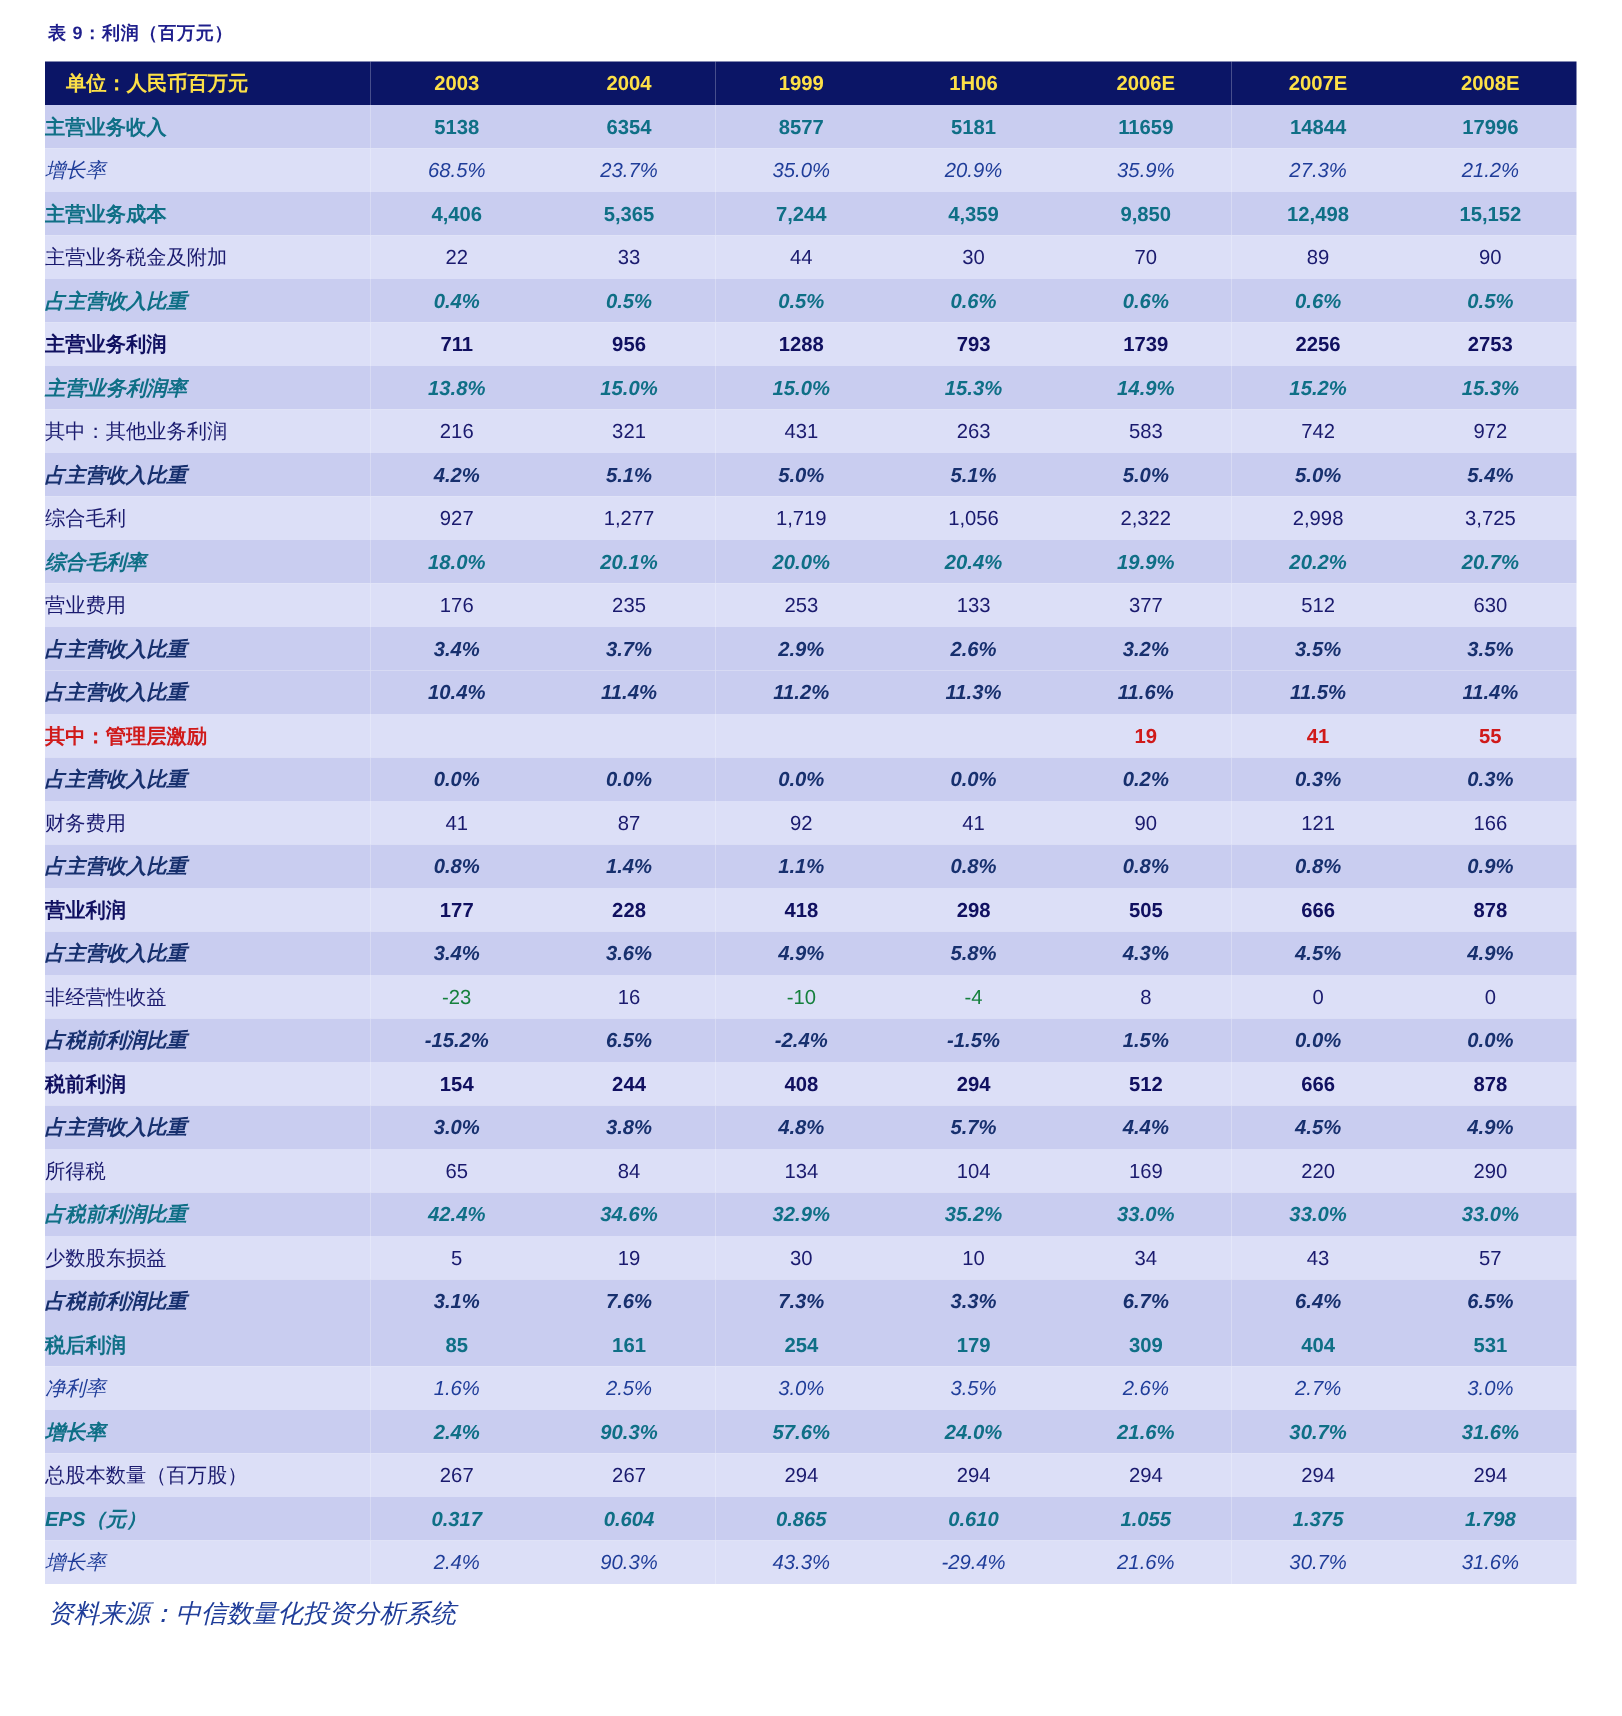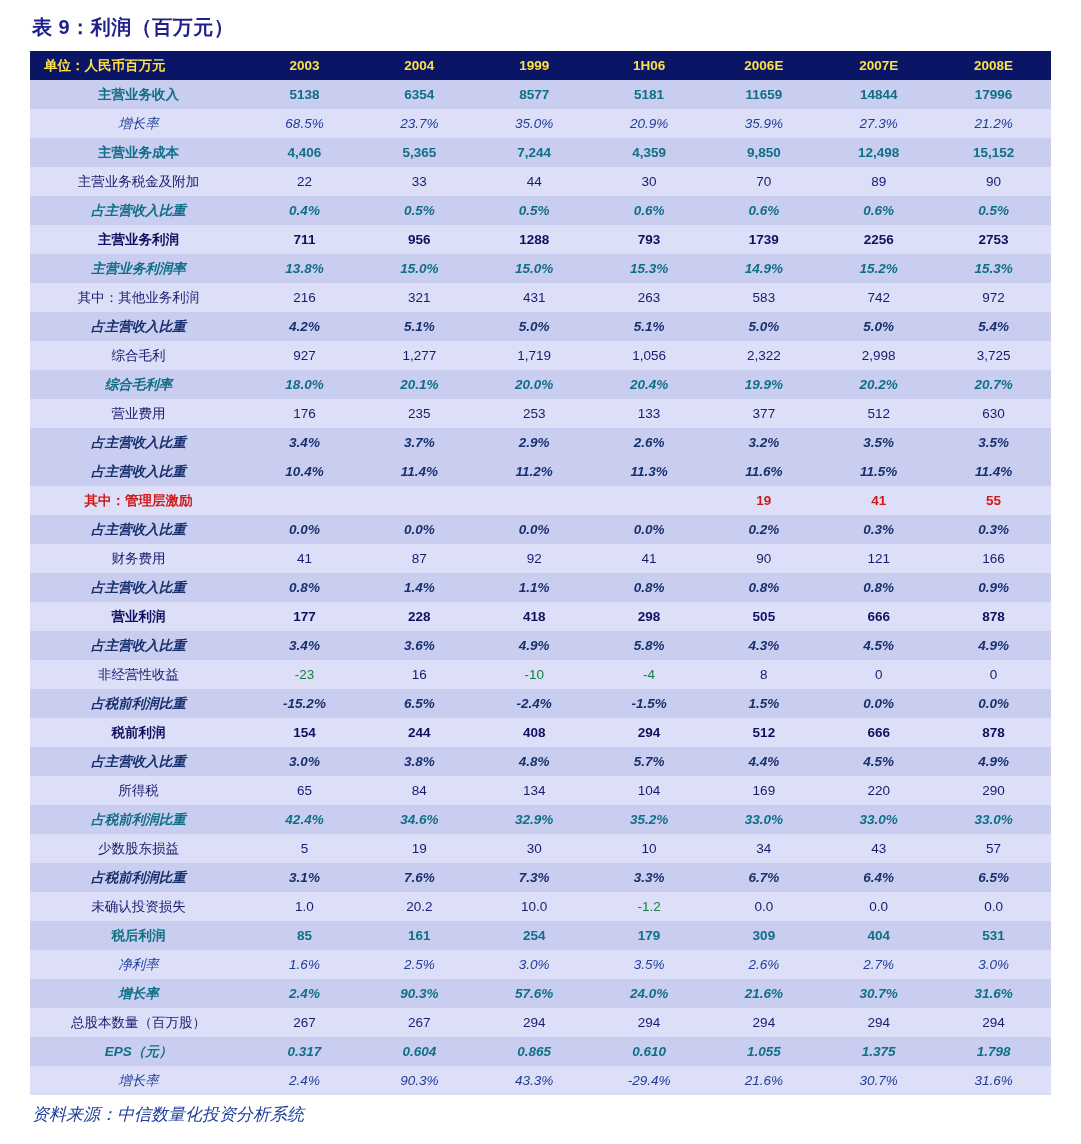--- a/index.html
+++ b/index.html
@@ -15,21 +15,21 @@
     overflow: hidden;
   }
   .page {
     position: relative;
     width: 1081px;
     height: 1144px;
     box-sizing: border-box;
     padding: 14px 30px 0 30px;
   }
   .table-title {
-    font-size: 20px;
+    font-size: 12px;
     font-weight: bold;
     color: #1f1f8c;
     letter-spacing: 0.5px;
     margin: 0 0 10px 2px;
   }
   table.fin {
     border-collapse: collapse;
     width: 1021px;
     table-layout: fixed;
   }
@@ -51,21 +51,21 @@
     height: 30px;
   }
   thead th.label-head {
     text-align: left;
     padding-left: 14px;
   }
   thead th.num-head {
     text-align: center;
   }
   td.label {
-    text-align: center;
+    text-align: left;
     padding-left: 14px;
   }
   td.num {
     text-align: center;
   }
   
   tr.band-dark td { background: #c9cdf0; }
   tr.band-light td { background: #dcdff7; }
 
   
@@ -390,30 +390,20 @@
         <tr class="band-dark">
           <td class="label sty-bolditalic">占税前利润比重</td>
           <td class="num sty-bolditalic">3.1%</td>
           <td class="num sty-bolditalic">7.6%</td>
           <td class="num sty-bolditalic">7.3%</td>
           <td class="num sty-bolditalic">3.3%</td>
           <td class="num sty-bolditalic">6.7%</td>
           <td class="num sty-bolditalic">6.4%</td>
           <td class="num sty-bolditalic">6.5%</td>
         </tr>
-        <tr class="band-light">
-          <td class="label sty-normal">未确认投资损失</td>
-          <td class="num sty-normal">1.0</td>
-          <td class="num sty-normal">20.2</td>
-          <td class="num sty-normal">10.0</td>
-          <td class="num sty-red">-1.2</td>
-          <td class="num sty-normal">0.0</td>
-          <td class="num sty-normal">0.0</td>
-          <td class="num sty-normal">0.0</td>
-        </tr>
         <tr class="band-dark">
           <td class="label sty-teal">税后利润</td>
           <td class="num sty-teal">85</td>
           <td class="num sty-teal">161</td>
           <td class="num sty-teal">254</td>
           <td class="num sty-teal">179</td>
           <td class="num sty-teal">309</td>
           <td class="num sty-teal">404</td>
           <td class="num sty-teal">531</td>
         </tr>

